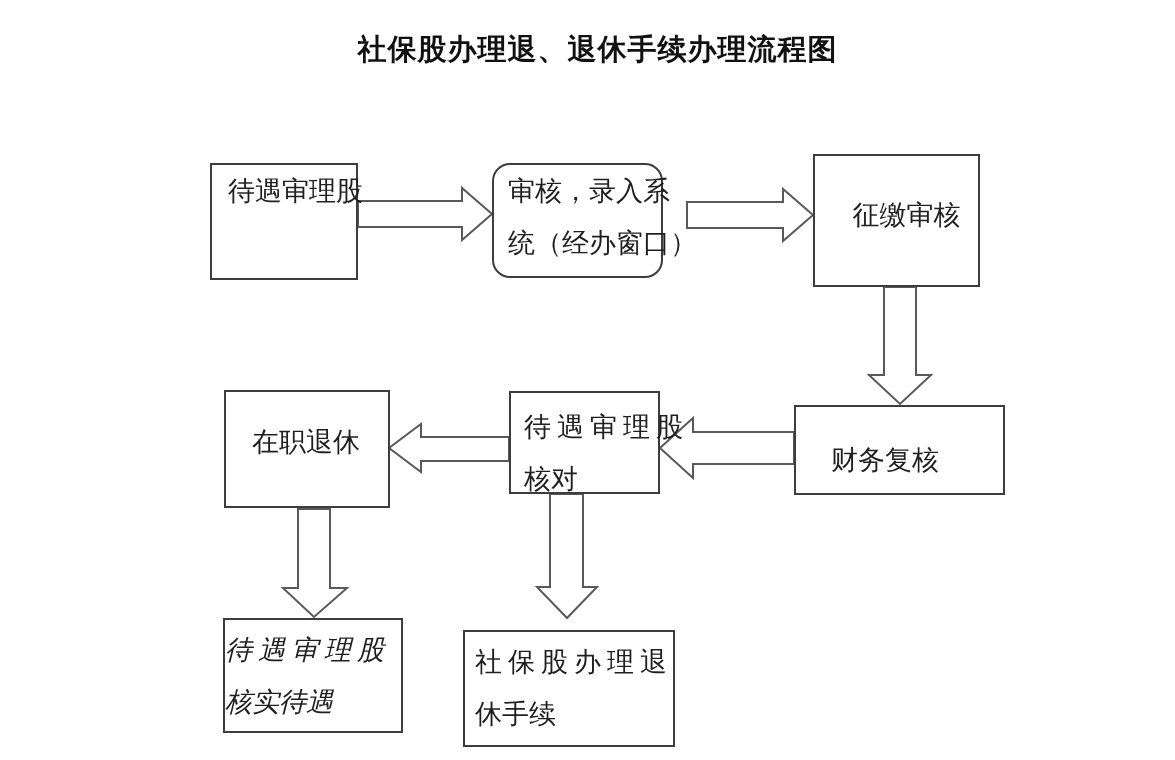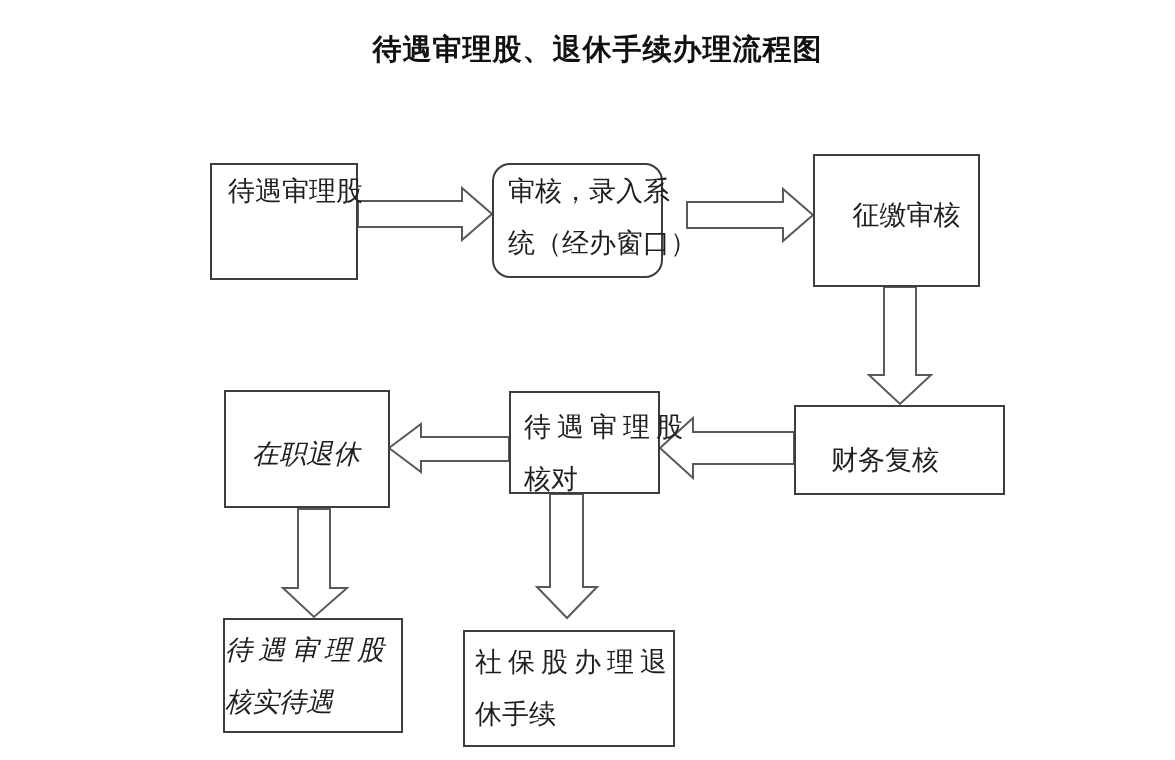--- a/index.html
+++ b/index.html
@@ -53,30 +53,30 @@
   }
   .spaced {
     letter-spacing: 6px;
   }
   
   .b1 { left: 210px; top: 163px; width: 148px; height: 117px; padding: 0 0 0 16px; }
   .b2 { left: 492px; top: 163px; width: 171px; height: 115px; padding: 0 0 0 14px; border-radius: 18px; }
   .b3 { left: 813px; top: 154px; width: 167px; height: 133px; padding: 33px 0 0 20px; text-align: center; }
   .b4 { left: 794px; top: 405px; width: 211px; height: 90px;  padding: 27px 0 0 35px; }
   .b5 { left: 509px; top: 391px; width: 151px; height: 103px; padding: 8px 0 0 13px; }
-  .b6 { left: 224px; top: 390px; width: 166px; height: 118px; padding: 36px 0 0 26px; font-style: italic; }
+  .b6 { left: 224px; top: 390px; width: 166px; height: 118px; padding: 24px 0 0 26px; }
   .b7 { left: 223px; top: 618px; width: 180px; height: 115px; padding: 4px 0 0 0; font-style: italic; }
   .b8 { left: 463px; top: 618px; width: 212px; height: 117px; padding: 4px 0 0 10px; margin-top: 12px; }
 </style>
 </head>
 <body>
 
 <div class="canvas">
 
-  <div class="title">待遇审理股、退休手续办理流程图</div>
+  <div class="title">社保股办理退、退休手续办理流程图</div>
 
   <svg class="arrow-layer" viewBox="0 0 1175 760" xmlns="http://www.w3.org/2000/svg">
 
     <polygon points="358,201 462,201 462,188 492,214 462,240 462,227 358,227"></polygon>
 
     <polygon points="687,202 783,202 783,189 813,215 783,241 783,228 687,228"></polygon>
 
     <polygon points="884,287 884,375 869,375 900,404 931,375 916,375 916,287"></polygon>
 
     <polygon points="794,432 693,432 693,418 660,448 693,478 693,464 794,464"></polygon>

